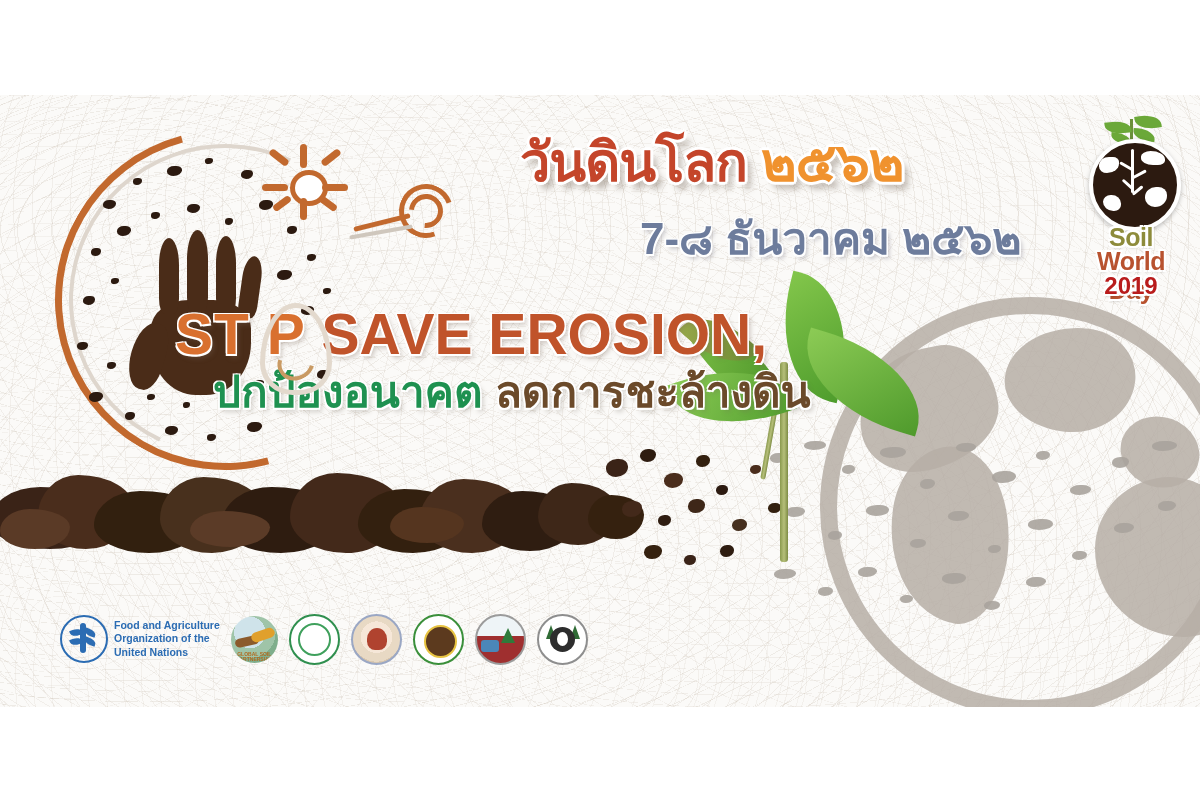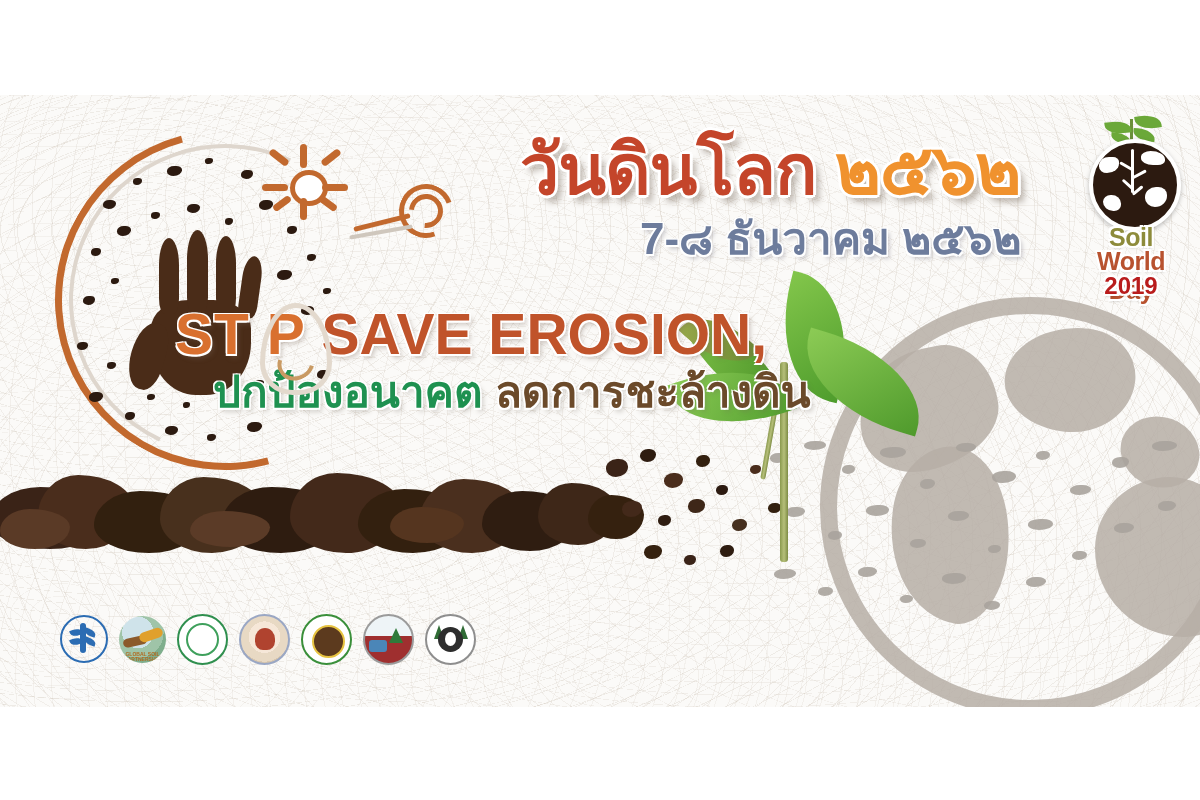--- a/index.html
+++ b/index.html
@@ -94,21 +94,21 @@
   .spiral .tail2{position:absolute;height:4px;background:#cfc7bd;border-radius:4px;}
 
   
   .plant{position:absolute;left:690px;top:175px;width:270px;height:310px;}
   .leaf{position:absolute;border-radius:0 90% 0 90%;}
   .stem{position:absolute;background:linear-gradient(90deg,#8a9a4e,#b6bf7a,#7d8c44);border-radius:3px;}
 
   
   .thai-title{
     position:absolute;left:520px;top:40px;width:560px;
-    font-size:70px;line-height:1;font-weight:bold;letter-spacing:-1px;
+    font-size:54px;line-height:1;font-weight:bold;letter-spacing:-1px;
     color:#c4452a;white-space:nowrap;
     text-shadow:
       -2px -2px 0 #fff, 2px -2px 0 #fff, -2px 2px 0 #fff, 2px 2px 0 #fff,
       -3px 0 0 #fff, 3px 0 0 #fff, 0 -3px 0 #fff, 0 3px 0 #fff,
       6px 7px 6px rgba(110,95,80,.45);
   }
   .thai-title .year{color:#f0922e;}
   .thai-date{
     position:absolute;left:640px;top:122px;width:430px;
     font-size:44px;line-height:1;font-weight:bold;color:#6d7c9c;
@@ -401,20 +401,23 @@
   <div class="logos">
 
     <div class="logo-item">
       <span class="fao-mark">
         <span class="ear"></span>
         <span class="lf" style="left:8px;top:12px;width:12px;height:7px;transform:rotate(-20deg);"></span>
         <span class="lf" style="left:22px;top:12px;width:12px;height:7px;transform:rotate(200deg);"></span>
         <span class="lf" style="left:8px;top:21px;width:12px;height:7px;transform:rotate(-20deg);"></span>
         <span class="lf" style="left:22px;top:21px;width:12px;height:7px;transform:rotate(200deg);"></span>
       </span>
+      <span class="fao-text">Food and Agriculture
+Organization of the
+United Nations</span>
     </div>
 
     <div class="seal gsp">
       <span class="hand-a"></span>
       <span class="hand-b"></span>
       <span class="gsp-cap">GLOBAL SOIL
 PARTNERSHIP</span>
     </div>
 
     <div class="seal seal-green"></div>

